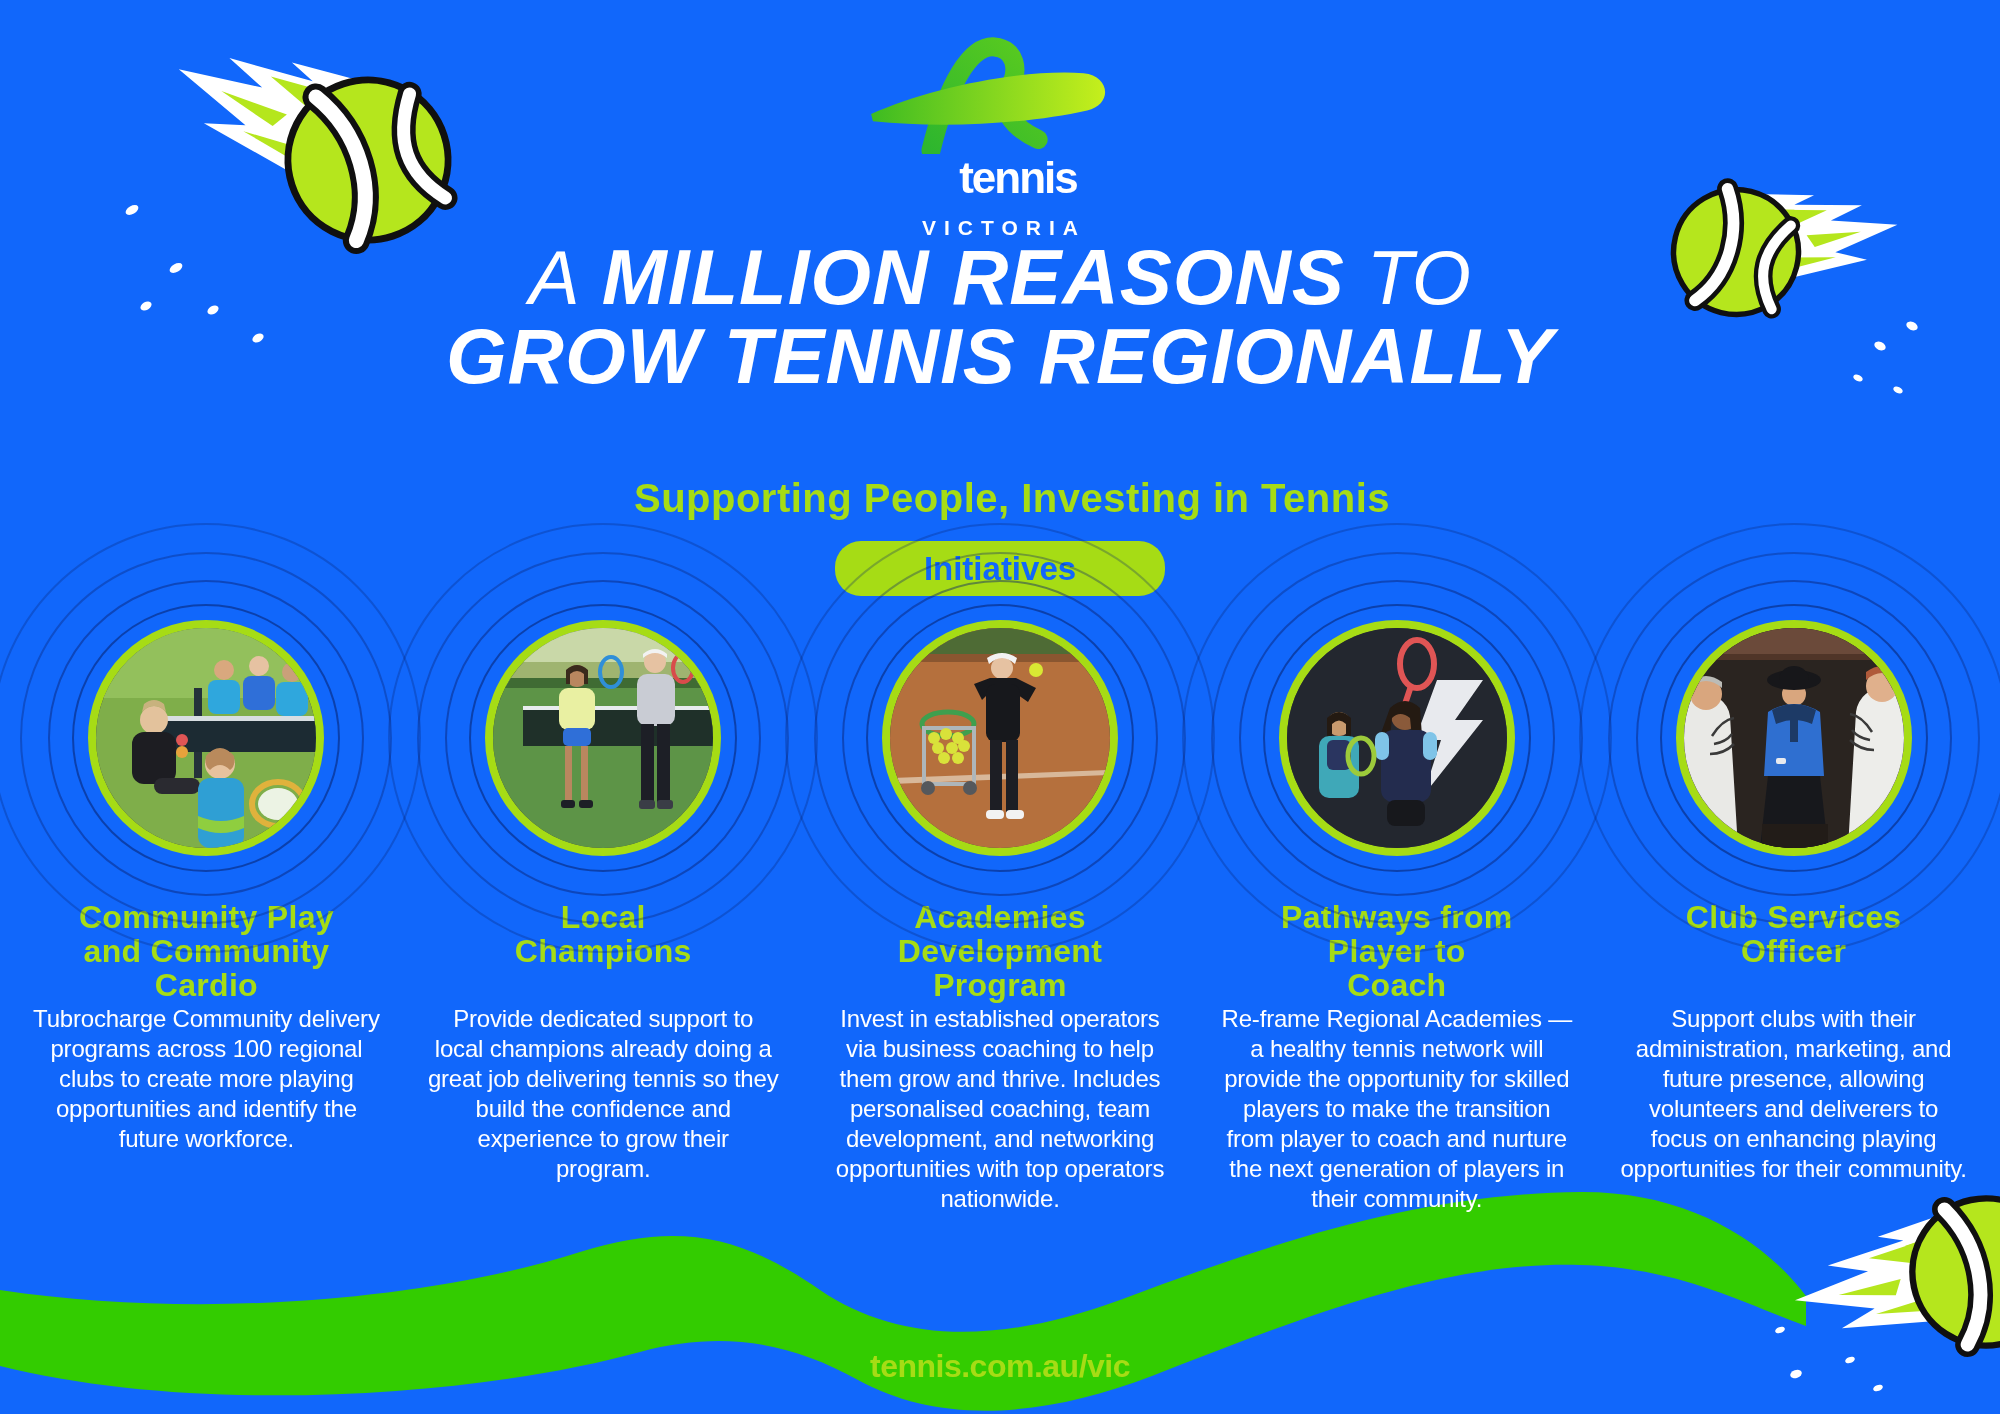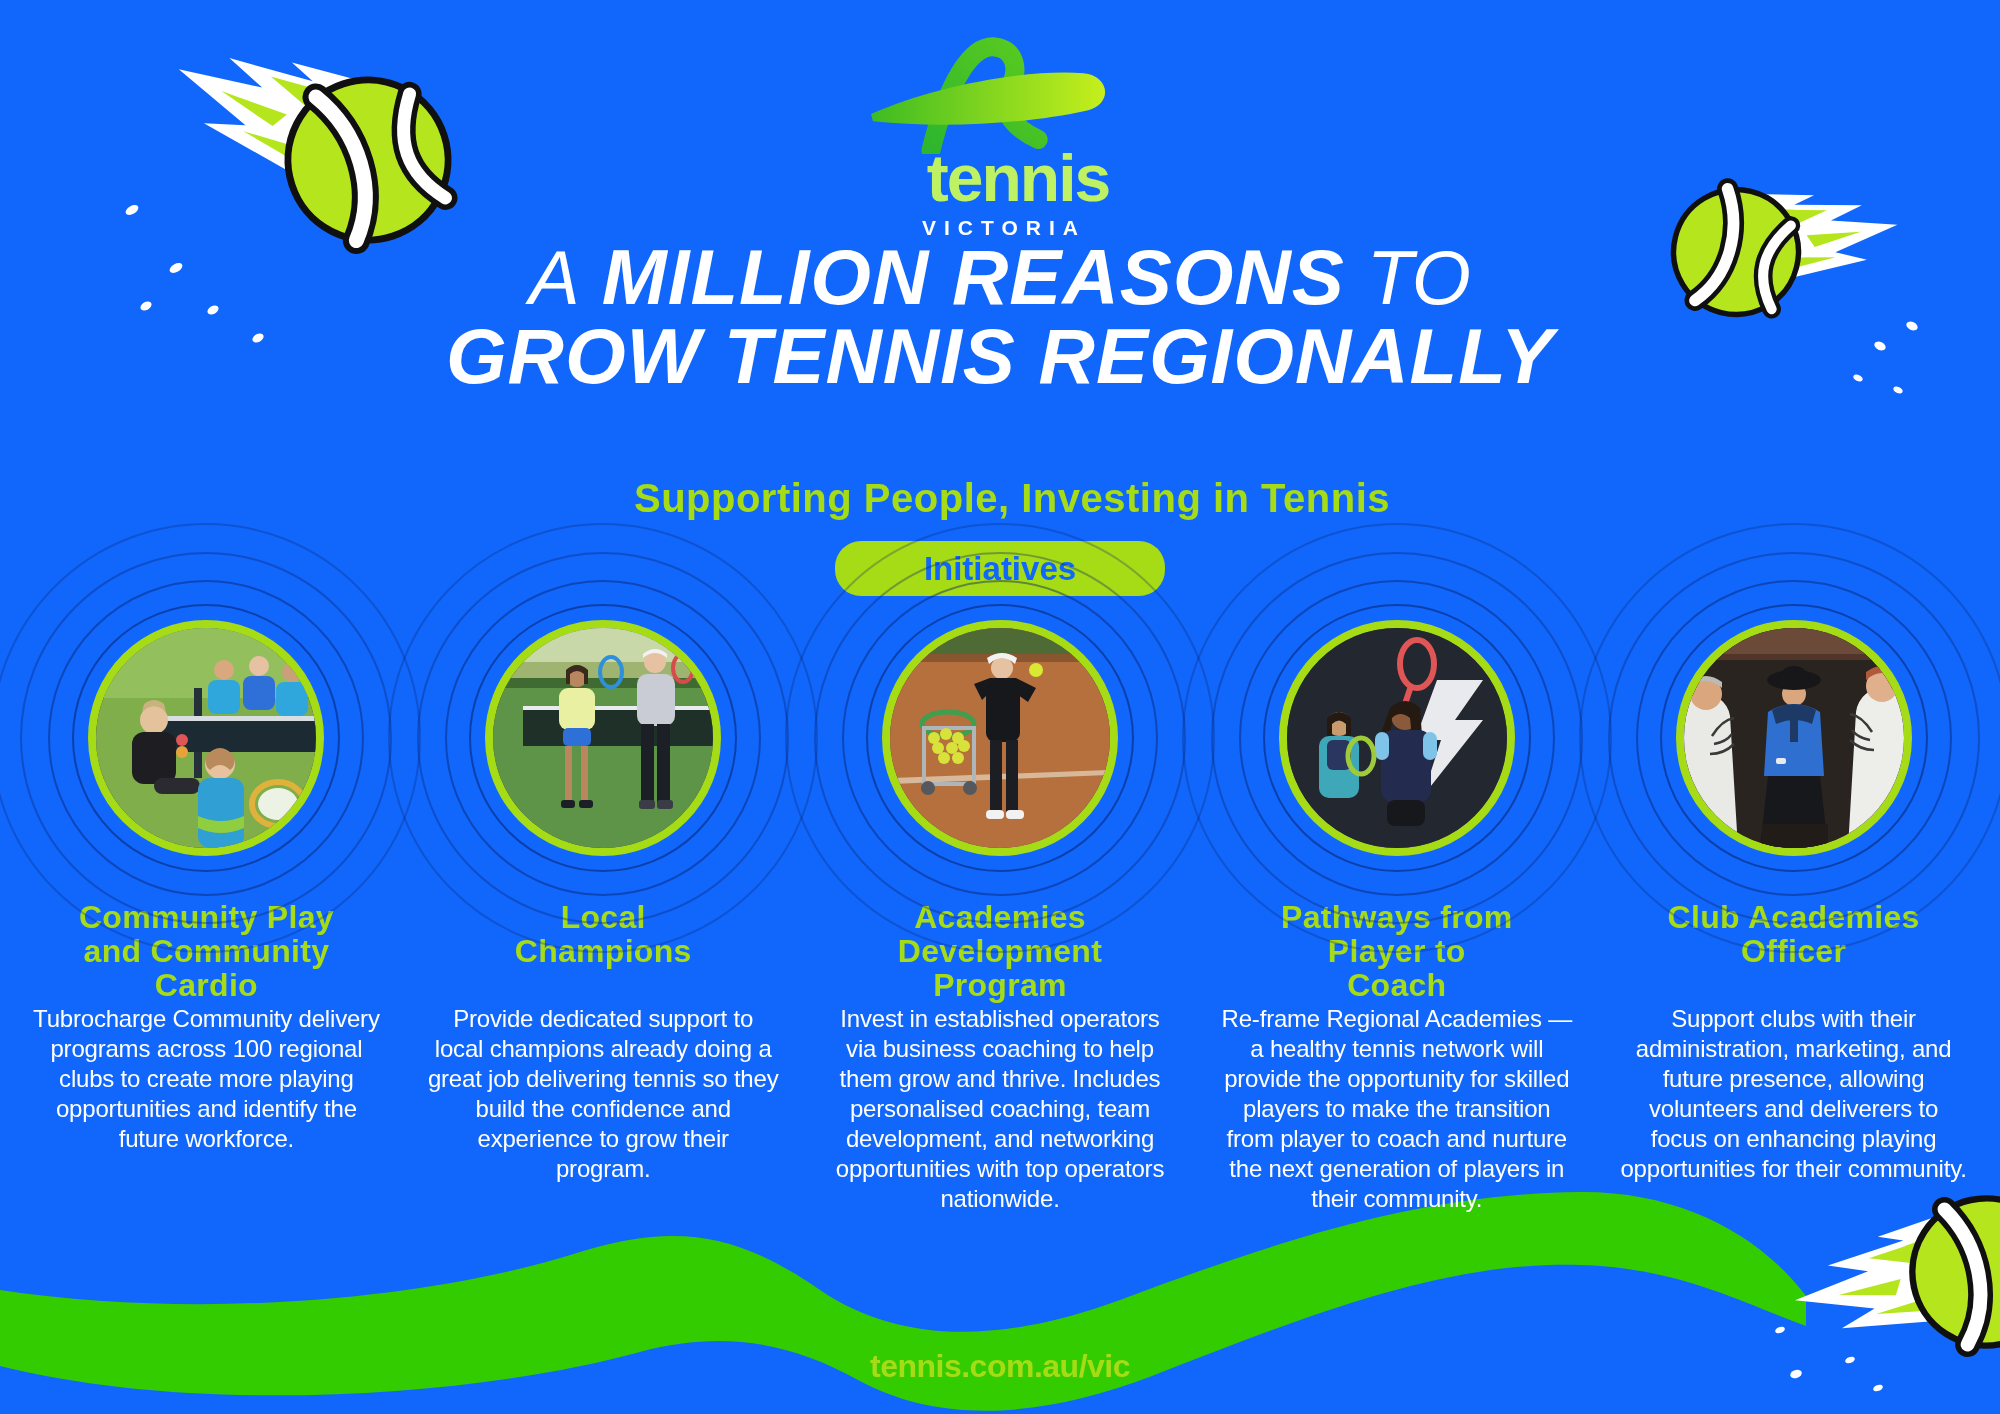--- a/index.html
+++ b/index.html
@@ -14,21 +14,21 @@
   html,body{background:#0a4ad0;}
   body{font-family:"Liberation Sans",sans-serif;}
   .poster{
     position:relative;width:2000px;height:1414px;overflow:hidden;
     background:var(--blue);
   }
   
   .logo{position:absolute;left:0;right:0;top:36px;text-align:center;z-index:2;}
   .logo svg{display:block;margin:0 auto;}
   .logo-word{
-    color:#bef264;font-size:66px;font-weight:800;letter-spacing:-2px;
+    color:#ffffff;font-size:44px;font-weight:800;letter-spacing:-2px;
     line-height:60px;margin-top:-6px;margin-left:36px;
   }
   .logo-region{
     color:#fff;font-size:21px;font-weight:700;letter-spacing:8px;
     margin-top:8px;text-indent:8px;
   }
   
   .headline{
     position:absolute;left:0;right:0;top:238px;z-index:2;text-align:center;
     color:#fff;font-style:italic;line-height:78px;
@@ -369,21 +369,21 @@
           <circle cx="22" cy="66" r="16" fill="#D9A67E"></circle>
             <path d="M6,60 q16,-14 32,0 l0,-6 q-16,-12 -32,0Z" fill="#BBBBB6"></path>
           <path d="M28,108 q10,-16 22,-18 M30,116 q12,-2 18,-10 M26,126 q14,0 24,-10" stroke="#3A3A3A" stroke-width="2.5" fill="none"></path>
           <path d="M226,90 a26,26 0 0 0 -54,-6 l-8,136 64,0 Z" fill="#EDEDEA"></path>
           <circle cx="198" cy="58" r="16" fill="#E0B08C"></circle>
             <path d="M182,52 q16,-14 32,0 l0,-8 q-16,-12 -32,0Z" fill="#B05A3A"></path>
           <path d="M188,104 q-10,-16 -22,-18 M186,112 q-12,-2 -18,-10 M190,122 q-14,0 -24,-10" stroke="#3A3A3A" stroke-width="2.5" fill="none"></path>
           <rect x="78" y="196" width="66" height="24" fill="#221C18"></rect>
         </svg>
       </div>
-      <h2 class="col-title">Club Academies
+      <h2 class="col-title">Club Services
 Officer</h2>
       <p class="col-body">Support clubs with their administration, marketing, and future presence, allowing volunteers and deliverers to focus on enhancing playing opportunities for their community.</p>
     </section>
 
   </div>
 
   <div class="footer-url">tennis.com.au/vic</div>
 
 </div>
 

